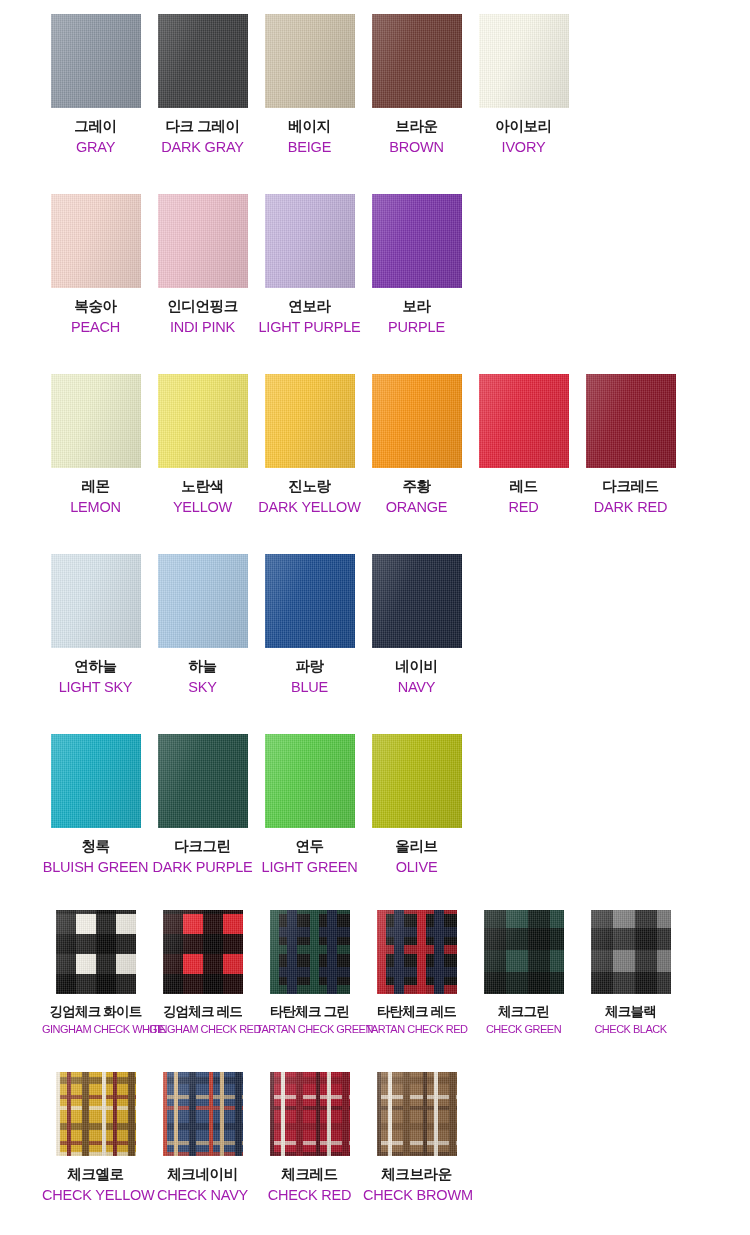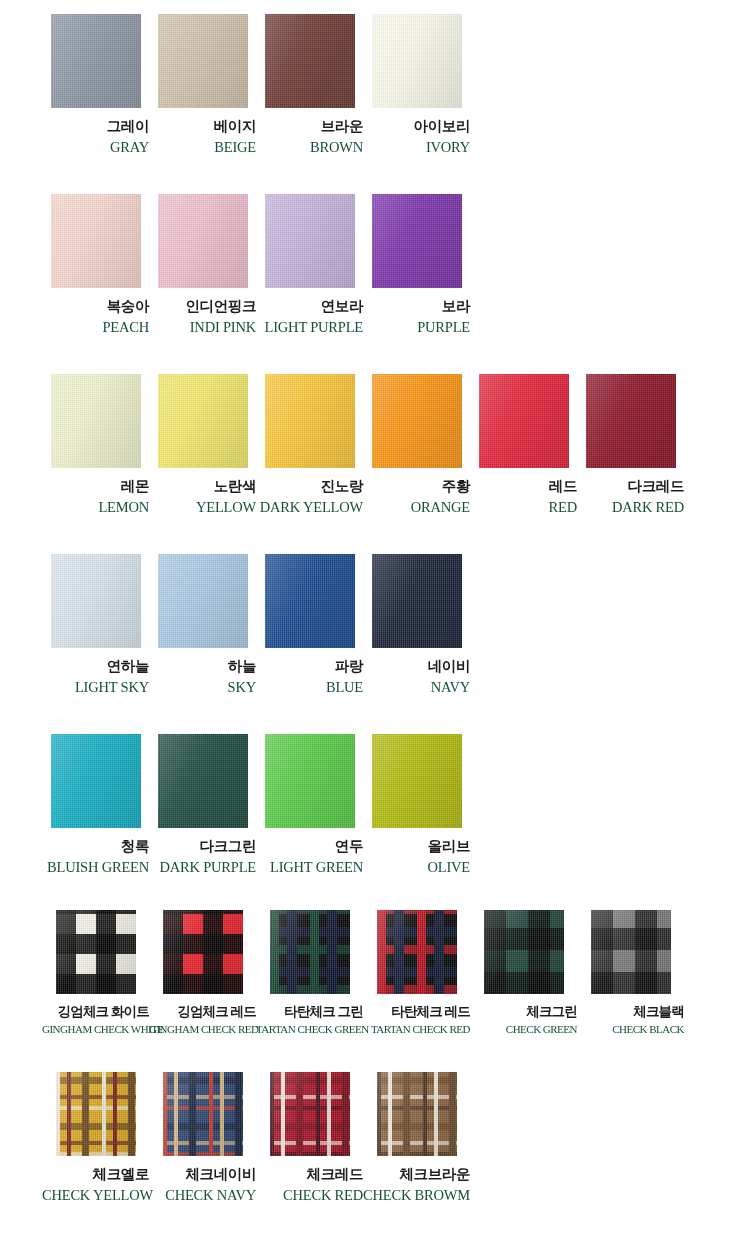--- a/index.html
+++ b/index.html
@@ -50,39 +50,38 @@
   .swatch-row.pattern .chip {
     width: 80px;
     height: 84px;
     margin: 0 auto;
     display: block;
     position: relative;
     overflow: hidden;
   }
 
   .cell {
-    text-align: right;
+    text-align: center;
     box-sizing: border-box;
-    font-family: Liberation Serif, serif;
   }
 
   .label-ko {
     margin-top: 9px;
     font-size: 14.5px;
     font-weight: bold;
     color: #1d1d1d;
     line-height: 1.35;
     letter-spacing: -0.4px;
     white-space: nowrap;
   }
   .label-en {
     margin-top: 1px;
     font-size: 14.5px;
     font-weight: normal;
-    color: #14532d;
+    color: #a21caf;
     line-height: 1.35;
     letter-spacing: -0.2px;
     white-space: nowrap;
   }
 
   
   .swatch-row.pattern.tight .label-ko { font-size: 13.5px; letter-spacing: -0.8px; }
   .swatch-row.pattern.tight .label-en { font-size: 11px; letter-spacing: -0.5px; }
 
   
@@ -108,20 +107,28 @@
     <div class="swatch-row solid" id="row-neutrals">
       <div class="cell">
         <span class="chip" style="background-color: rgb(141, 151, 164);">
           <span class="weave"></span>
           <span class="sheen"></span>
         </span>
         <div class="label-ko">그레이</div>
         <div class="label-en">GRAY</div>
       </div>
       <div class="cell">
+        <span class="chip" style="background-color: rgb(59, 60, 62);">
+          <span class="weave"></span>
+          <span class="sheen"></span>
+        </span>
+        <div class="label-ko">다크 그레이</div>
+        <div class="label-en">DARK GRAY</div>
+      </div>
+      <div class="cell">
         <span class="chip" style="background-color: rgb(207, 195, 171);">
           <span class="weave"></span>
           <span class="sheen"></span>
         </span>
         <div class="label-ko">베이지</div>
         <div class="label-en">BEIGE</div>
       </div>
       <div class="cell">
         <span class="chip" style="background-color: rgb(109, 58, 51);">
           <span class="weave"></span>

